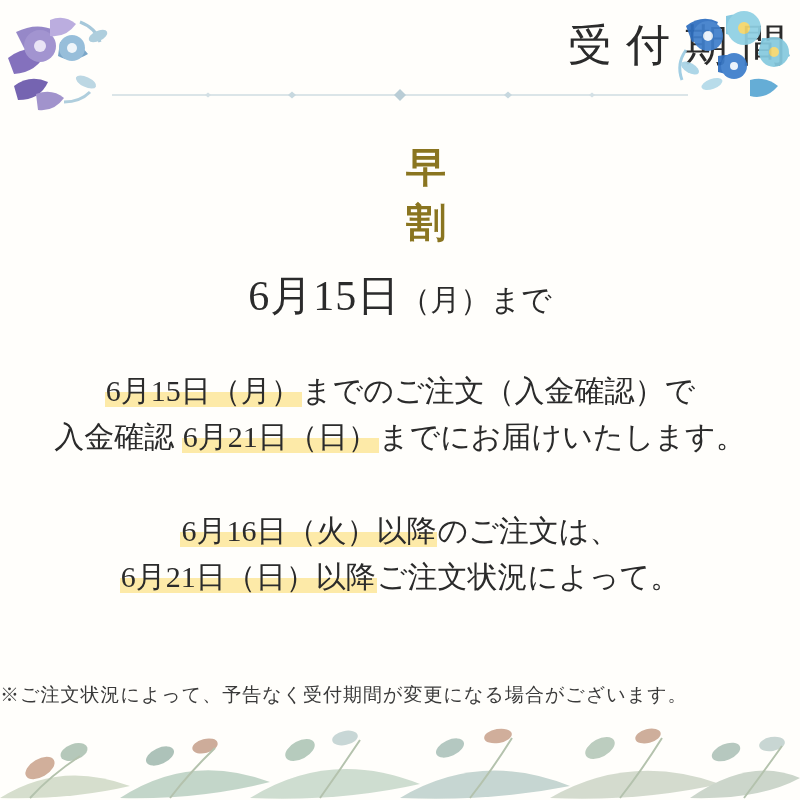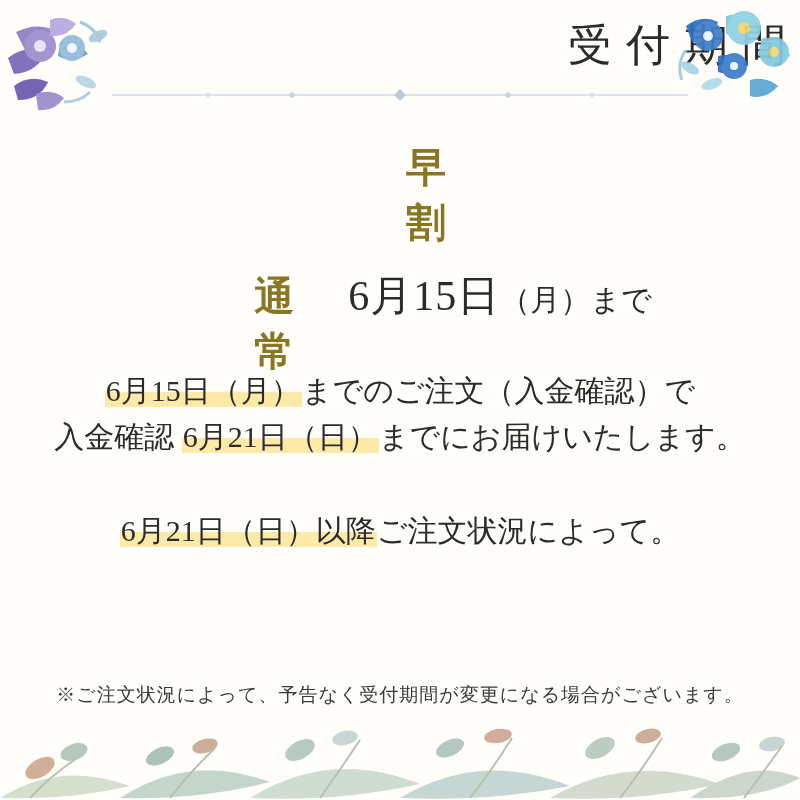--- a/index.html
+++ b/index.html
@@ -108,21 +108,21 @@
     background: linear-gradient(to top, #fdeaa8 0%, #fdeaa8 46%, rgba(253,234,168,0) 46%);
     padding: 0 1px;
   }
 
   
   .note {
     position: absolute;
     top: 682px;
     left: 0;
     width: 800px;
-    text-align: center;
+    text-align: left;
     font-size: 19px;
     letter-spacing: 1px;
     color: #3a3a3a;
   }
 
   
   .foliage {
     position: absolute;
     bottom: 0;
     left: 0;
@@ -191,37 +191,39 @@
         <ellipse cx="46" cy="82" rx="11" ry="5" transform="rotate(-20 46 82)" fill="#b3dae9"></ellipse>
       </g>
     </svg>
   </div>
 
   <div class="rows">
     <div class="row">
       <div class="row-label">早割</div>
     </div>
     <div class="row">
-      <div class="row-label">通常</div>
       <div class="row-value">
         <span>6月15日</span><span class="small">（月）</span><span class="small">まで</span>
       </div>
     </div>
   </div>
 
   <div class="body-block" id="para1">
     <div class="line">
       <span class="hl-y">6月15日（月）</span><span>までのご注文（入金確認）で</span>
     </div>
     <div class="line">
       <span>入金確認</span> <span class="hl-y">6月21日（日）</span><span>までにお届けいたします。</span>
     </div>
   </div>
 
   <div class="body-block" id="para2">
+    <div class="line">
+      <span class="hl-y">6月16日（火）以降</span><span>のご注文は、</span>
+    </div>
     <div class="line">
       <span class="hl-y">6月21日（日）以降</span><span>ご注文状況によって。</span>
     </div>
   </div>
 
   <div class="note">※ご注文状況によって、予告なく受付期間が変更になる場合がございます。</div>
 
   <div class="foliage">
     <svg width="800" height="110" viewBox="0 0 800 110" xmlns="http://www.w3.org/2000/svg">
       <g opacity="0.85">

